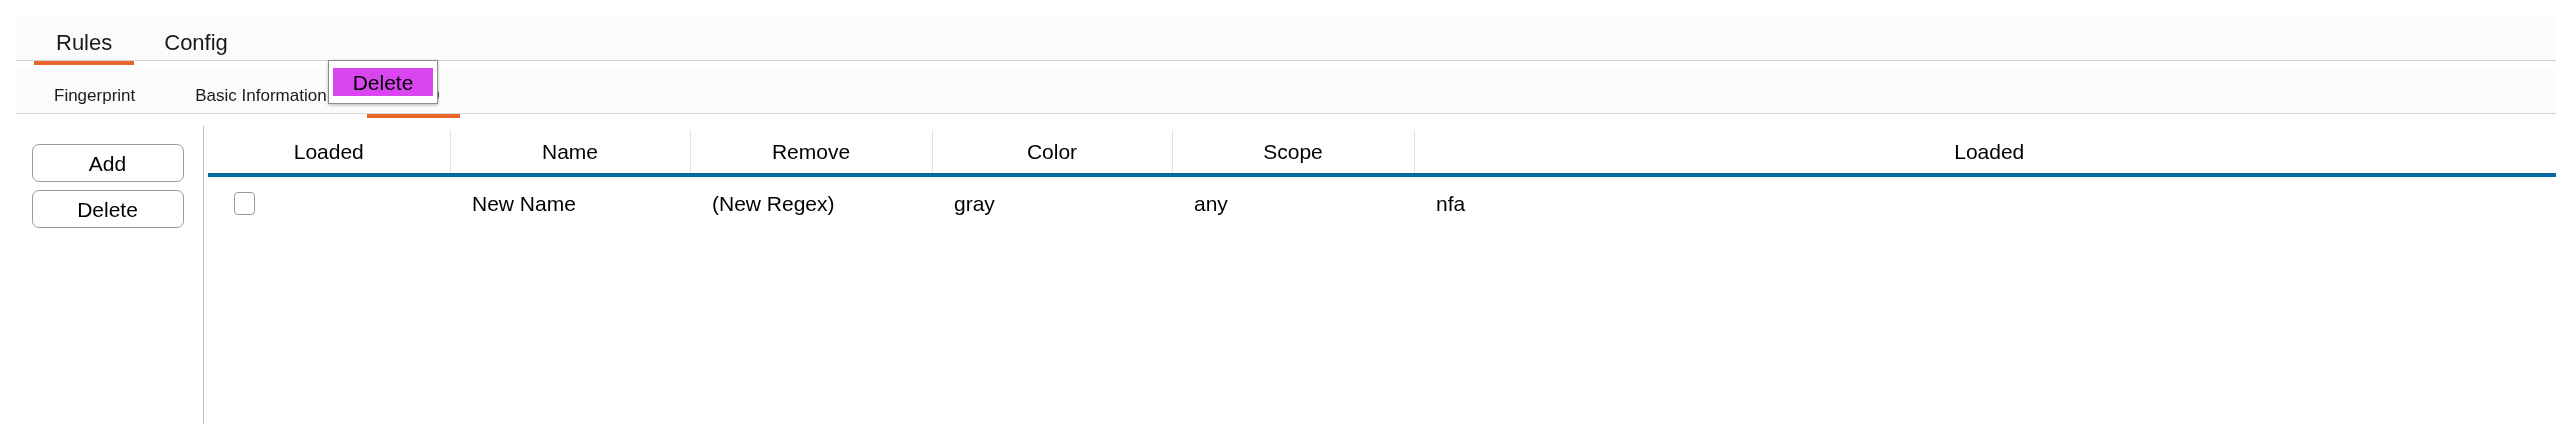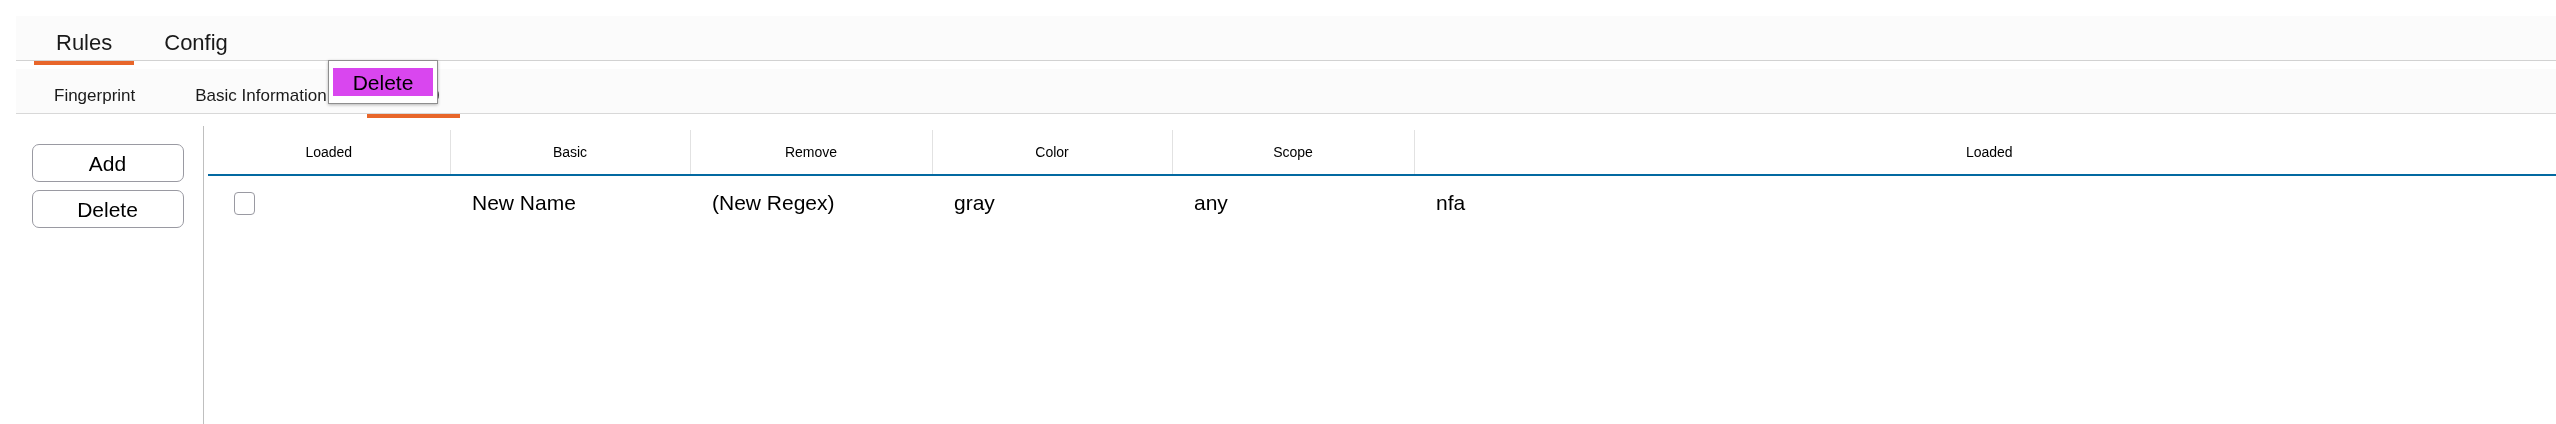--- a/index.html
+++ b/index.html
@@ -145,26 +145,26 @@
   }
 
   table.rules {
     width: 100%;
     border-collapse: collapse;
     table-layout: fixed;
   }
 
   table.rules thead th {
     height: 45px;
-    font-size: 14px;
+    font-size: 21px;
     font-weight: normal;
     color: #000000;
     text-align: center;
     background: #ffffff;
-    border-bottom: 2px solid #0369a1;
+    border-bottom: 4px solid #0369a1;
     border-right: 1px solid #e2e2e2;
     padding: 0;
   }
 
   table.rules thead th:last-child { border-right: none; }
 
   table.rules tbody td {
     height: 50px;
     font-size: 21px;
     color: #000000;
@@ -274,21 +274,21 @@
           <col class="col-loaded">
           <col class="col-name">
           <col class="col-regex">
           <col class="col-color">
           <col class="col-scope">
           <col class="col-engine">
         </colgroup>
         <thead>
           <tr>
             <th>Loaded</th>
-            <th>Basic</th>
+            <th>Name</th>
             <th>Remove</th>
             <th>Color</th>
             <th>Scope</th>
             <th>Loaded</th>
           </tr>
         </thead>
         <tbody>
           <tr>
             <td class="cell-loaded">
               <span class="checkbox"></span>

